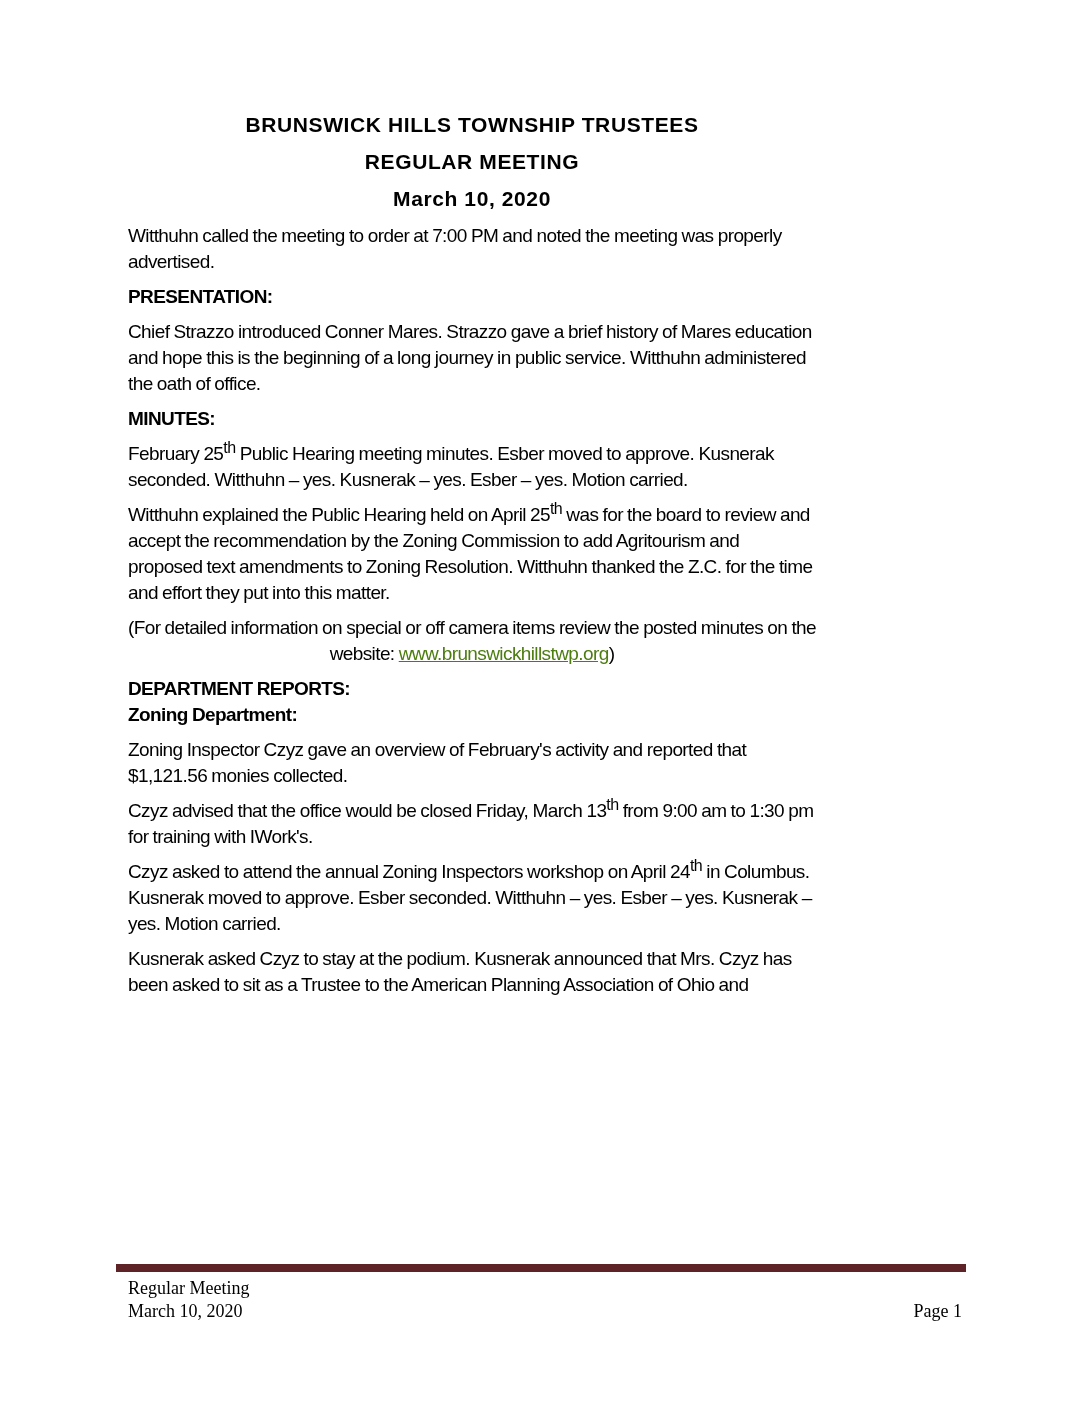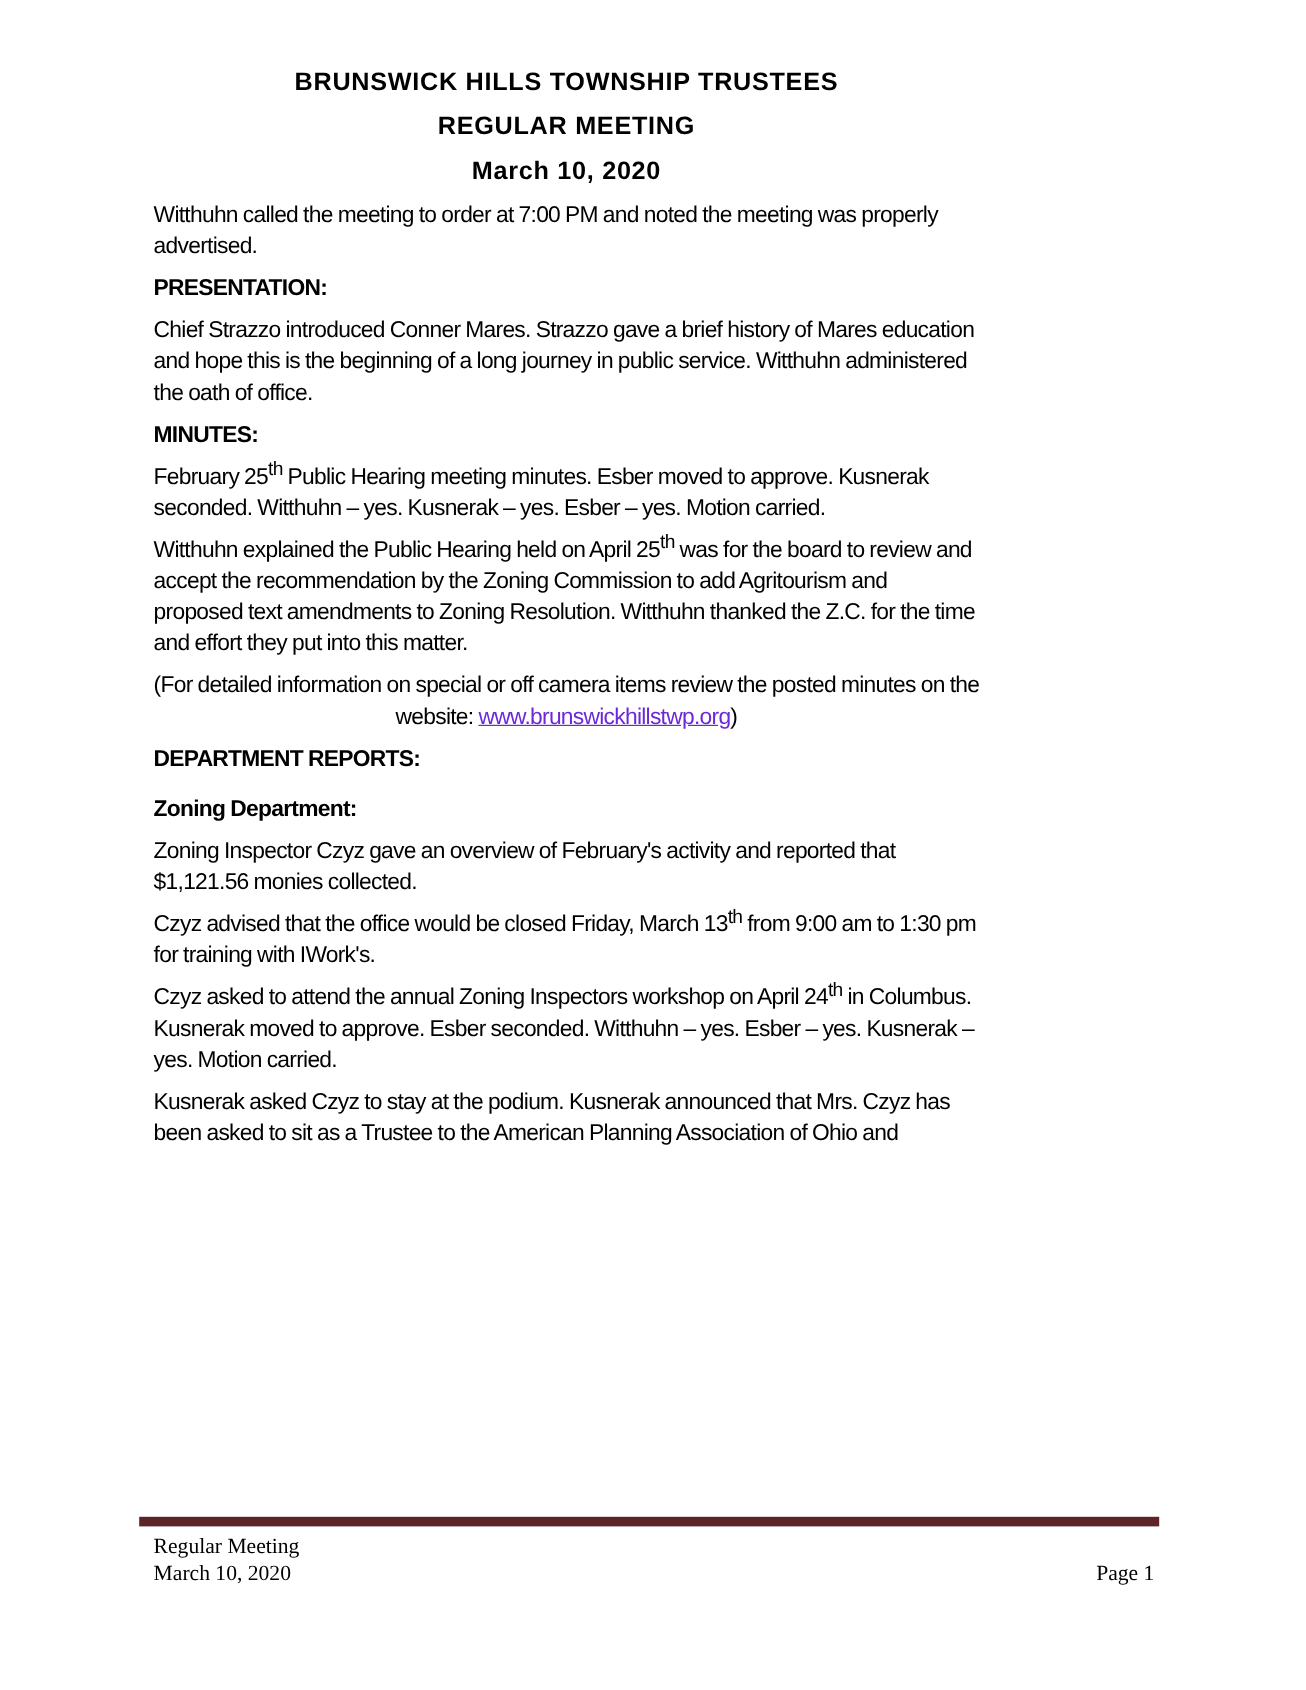--- a/index.html
+++ b/index.html
@@ -11,21 +11,21 @@
     width: 1088px;
     height: 1408px;
     position: relative;
     font-family: "Liberation Sans", sans-serif;
     color: #000000;
     overflow: hidden;
   }
   .page {
     box-sizing: border-box;
     width: 944px;
-    padding: 56px 128px 0 128px;
+    padding: 112px 128px 0 128px;
   }
   .title-line {
     margin: 0 0 11px 0;
     font-size: 21px;
     line-height: 26px;
     font-weight: bold;
     text-align: center;
     letter-spacing: 0.6px;
   }
   .doc-body {
@@ -35,21 +35,21 @@
     margin: 0 0 9px 0;
     font-size: 19px;
     line-height: 26px;
     letter-spacing: -0.6px;
     word-spacing: -0.5px;
   }
   .para.heading {
     font-weight: bold;
   }
   .para.heading.tight {
-    margin-bottom: 16px;
+    margin-bottom: 0;
   }
   .para.centered {
     text-align: center;
   }
   sup {
     font-size: 16px;
     vertical-align: baseline;
     position: relative;
     top: -0.45em;
     line-height: 0;
@@ -96,21 +96,21 @@
   <p class="title-line">REGULAR MEETING</p>
   <p class="title-line">March 10, 2020</p>
 
   <div class="doc-body">
       <p class="para"><span>Witthuhn called the meeting to order at 7:00 PM and noted the meeting was properly advertised.</span></p>
       <p class="para heading"><span>PRESENTATION:</span></p>
       <p class="para"><span>Chief Strazzo introduced Conner Mares. Strazzo gave a brief history of Mares education and hope this is the beginning of a long journey in public service. Witthuhn administered the oath of office.</span></p>
       <p class="para heading"><span>MINUTES:</span></p>
       <p class="para"><span>February 25</span><sup>th</sup><span> Public Hearing meeting minutes. Esber moved to approve. Kusnerak seconded. Witthuhn – yes. Kusnerak – yes. Esber – yes. Motion carried.</span></p>
       <p class="para"><span>Witthuhn explained the Public Hearing held on April 25</span><sup>th</sup><span> was for the board to review and accept the recommendation by the Zoning Commission to add Agritourism and proposed text amendments to Zoning Resolution. Witthuhn thanked the Z.C. for the time and effort they put into this matter.</span></p>
-      <p class="para centered"><span>(For detailed information on special or off camera items review the posted minutes on the website: </span><a class="doc-link" href="#" style="color: #6d28d9;">www.brunswickhillstwp.org</a><span>)</span></p>
+      <p class="para centered"><span>(For detailed information on special or off camera items review the posted minutes on the website: </span><a class="doc-link" href="#" style="color: #4d7c0f;">www.brunswickhillstwp.org</a><span>)</span></p>
       <p class="para heading tight"><span>DEPARTMENT REPORTS:</span></p>
       <p class="para heading"><span>Zoning Department:</span></p>
       <p class="para"><span>Zoning Inspector Czyz gave an overview of February's activity and reported that $1,121.56 monies collected.</span></p>
       <p class="para"><span>Czyz advised that the office would be closed Friday, March 13</span><sup>th</sup><span> from 9:00 am to 1:30 pm for training with IWork's.</span></p>
       <p class="para"><span>Czyz asked to attend the annual Zoning Inspectors workshop on April 24</span><sup>th</sup><span> in Columbus. Kusnerak moved to approve. Esber seconded. Witthuhn – yes. Esber – yes. Kusnerak – yes. Motion carried.</span></p>
       <p class="para"><span>Kusnerak asked Czyz to stay at the podium. Kusnerak announced that Mrs. Czyz has been asked to sit as a Trustee to the American Planning Association of Ohio and</span></p>
     </div>
 </div>
 
 <div class="footer">

